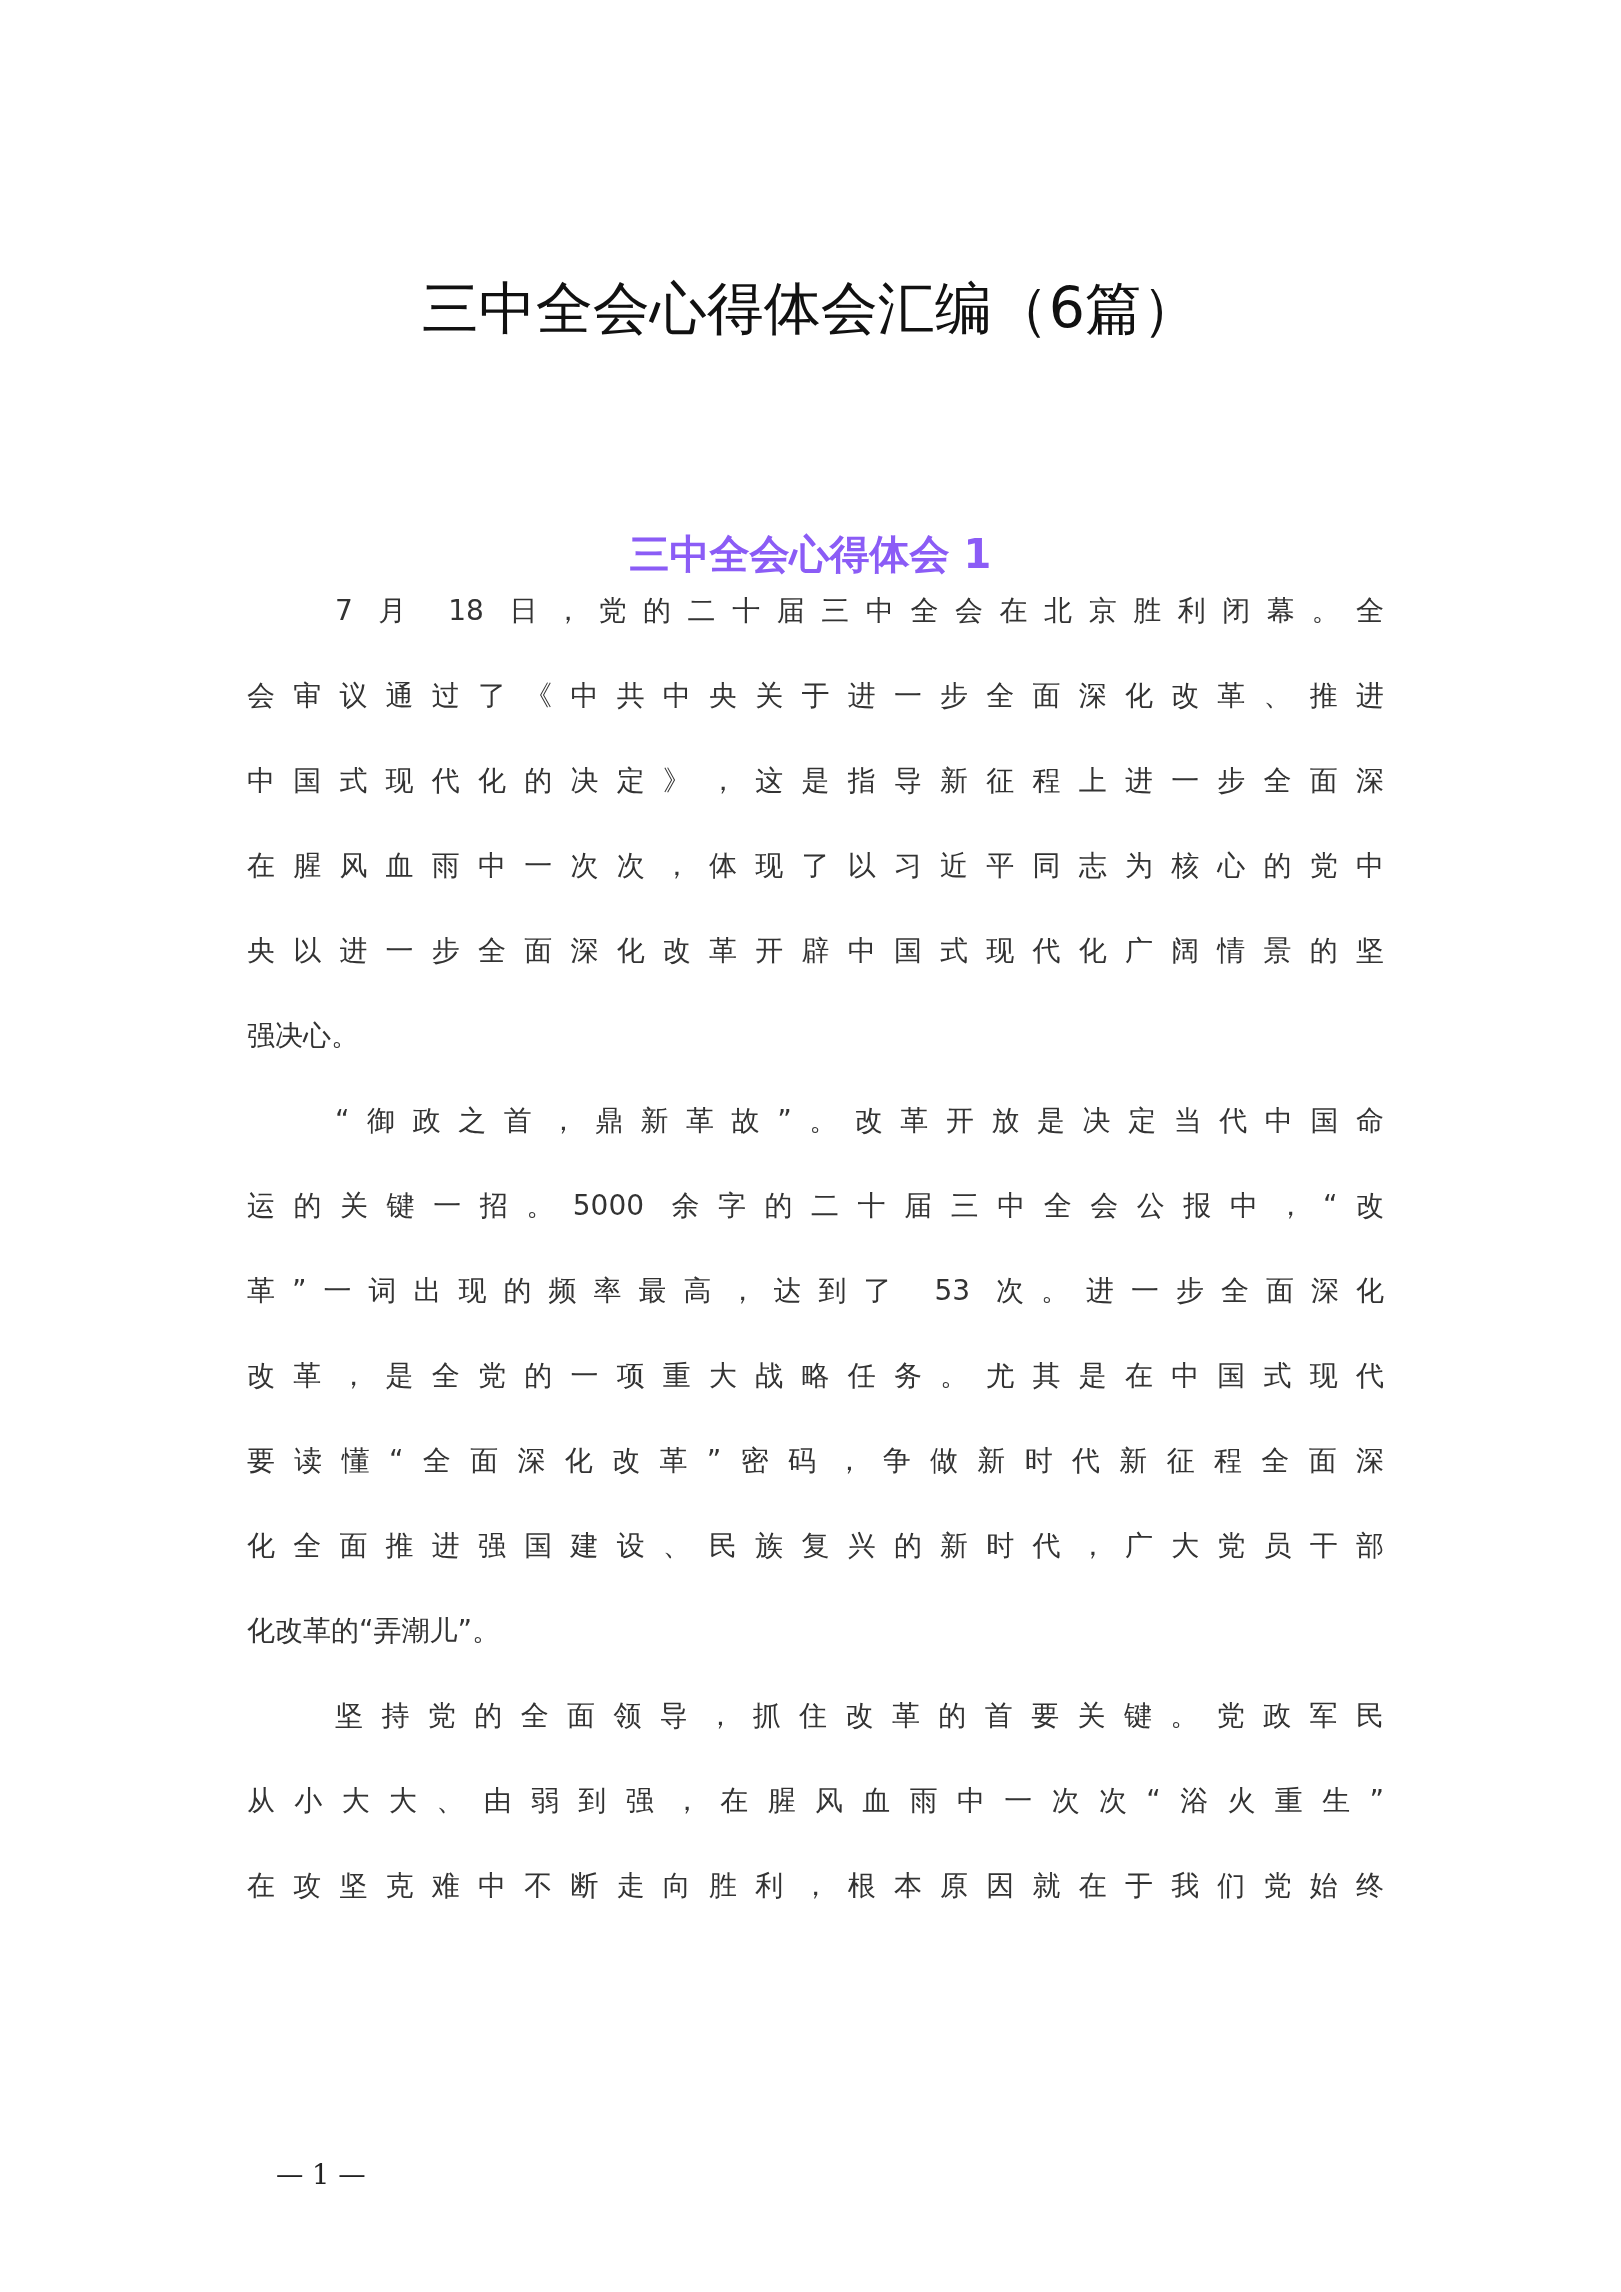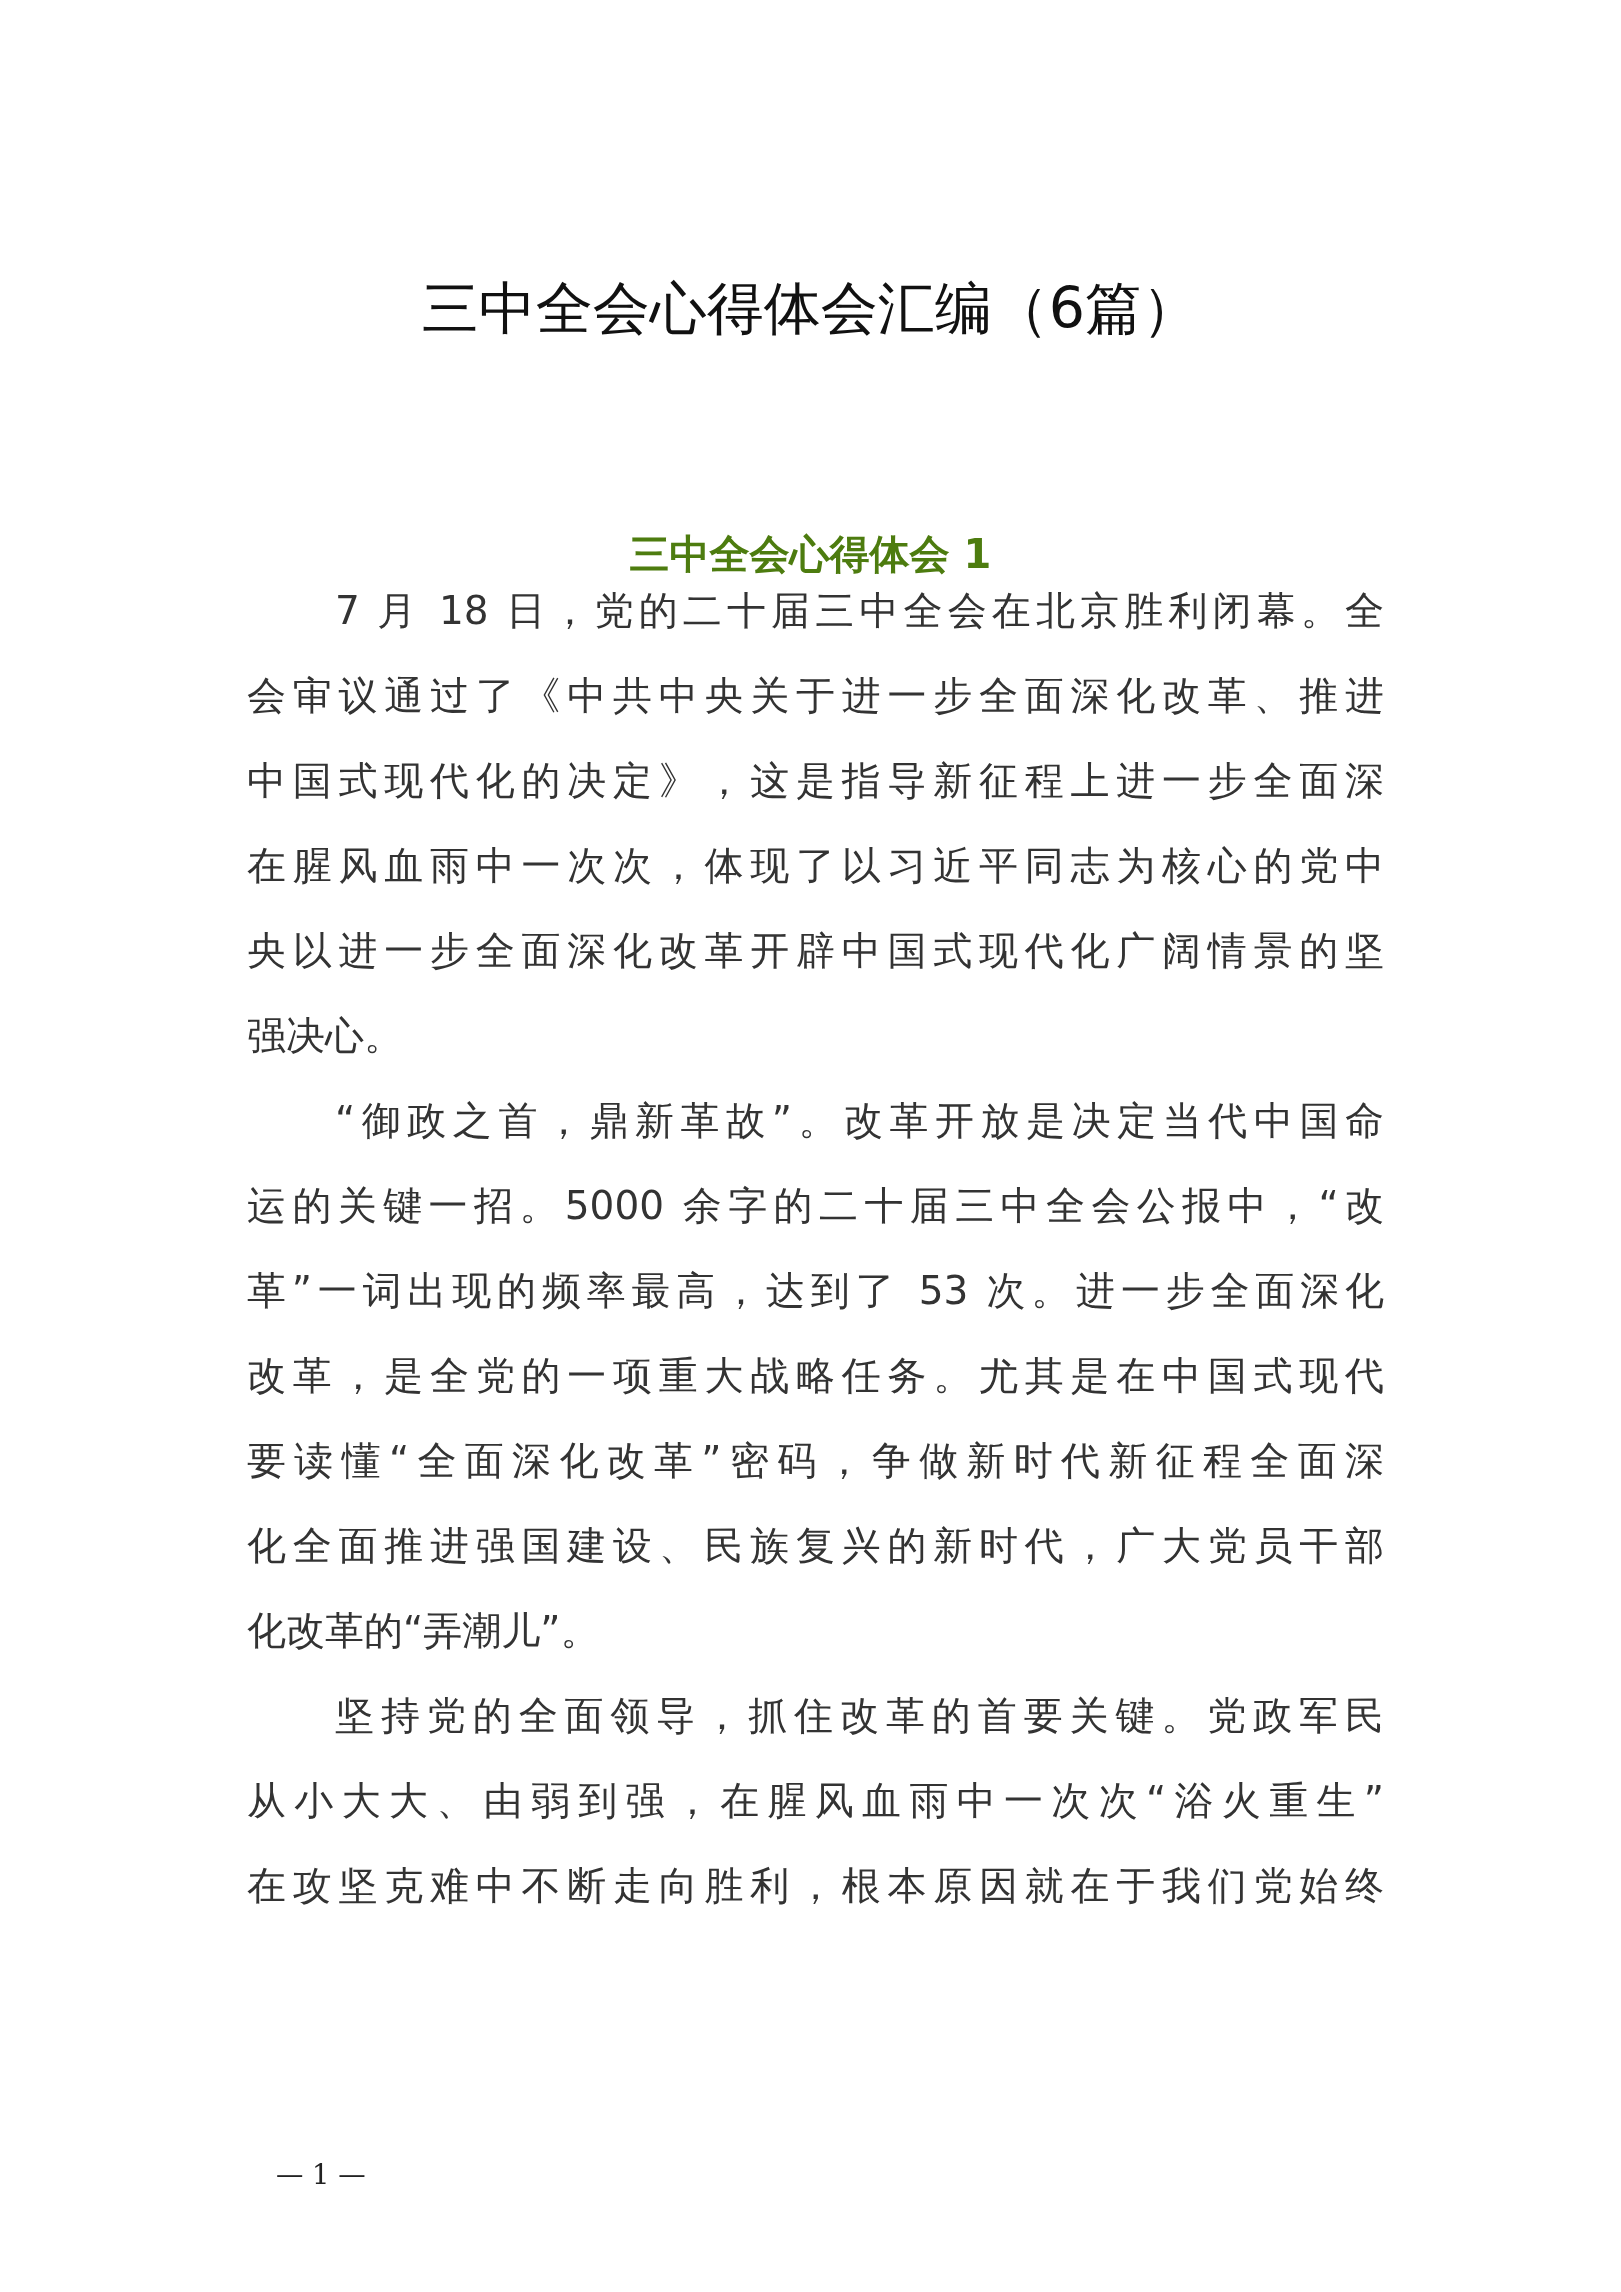--- a/index.html
+++ b/index.html
@@ -2,23 +2,23 @@
 <html><head>
 <meta charset="utf-8">
 <style>
   html, body { margin: 0; padding: 0; background: #ffffff; }
   body { width: 1621px; height: 2293px; position: relative; overflow: hidden;
          font-family: "DejaVu Sans", sans-serif; color: #333333; }
   .page { position: absolute; left: 0; top: 0; width: 1621px; height: 2293px; background: #fff; margin-top: 8px; }
   .doc-title { position: absolute; left: 0; width: 1621px; top: 223px; text-align: center;
                font-size: 57px; color: #111; font-weight: normal; letter-spacing: 0px; line-height: 78px; }
   .section-title { position: absolute; left: 0; width: 1621px; top: 484px; text-align: center;
-                   font-size: 40px; font-weight: bold; color: #4d7c0f; line-height: 59px; }
+                   font-size: 40px; font-weight: bold; color: #8b5cf6; line-height: 59px; }
   .body { position: absolute; left: 247px; top: 568px; width: 1137px; }
-  .line { height: 85px; line-height: 69px; font-size: 39px; white-space: nowrap;
+  .line { height: 85px; line-height: 69px; font-size: 28px; white-space: nowrap;
           text-align: justify; text-align-last: justify; color: #333; }
   .line.indent { padding-left: 88px; }
   .line.last { text-align-last: left; }
   .page-number { position: absolute; left: 276px; top: 2151px; font-family: "DejaVu Serif", serif;
                  font-size: 27.4px; color: #222; }
 </style>
 </head>
 <body>
 
 <div class="page">

